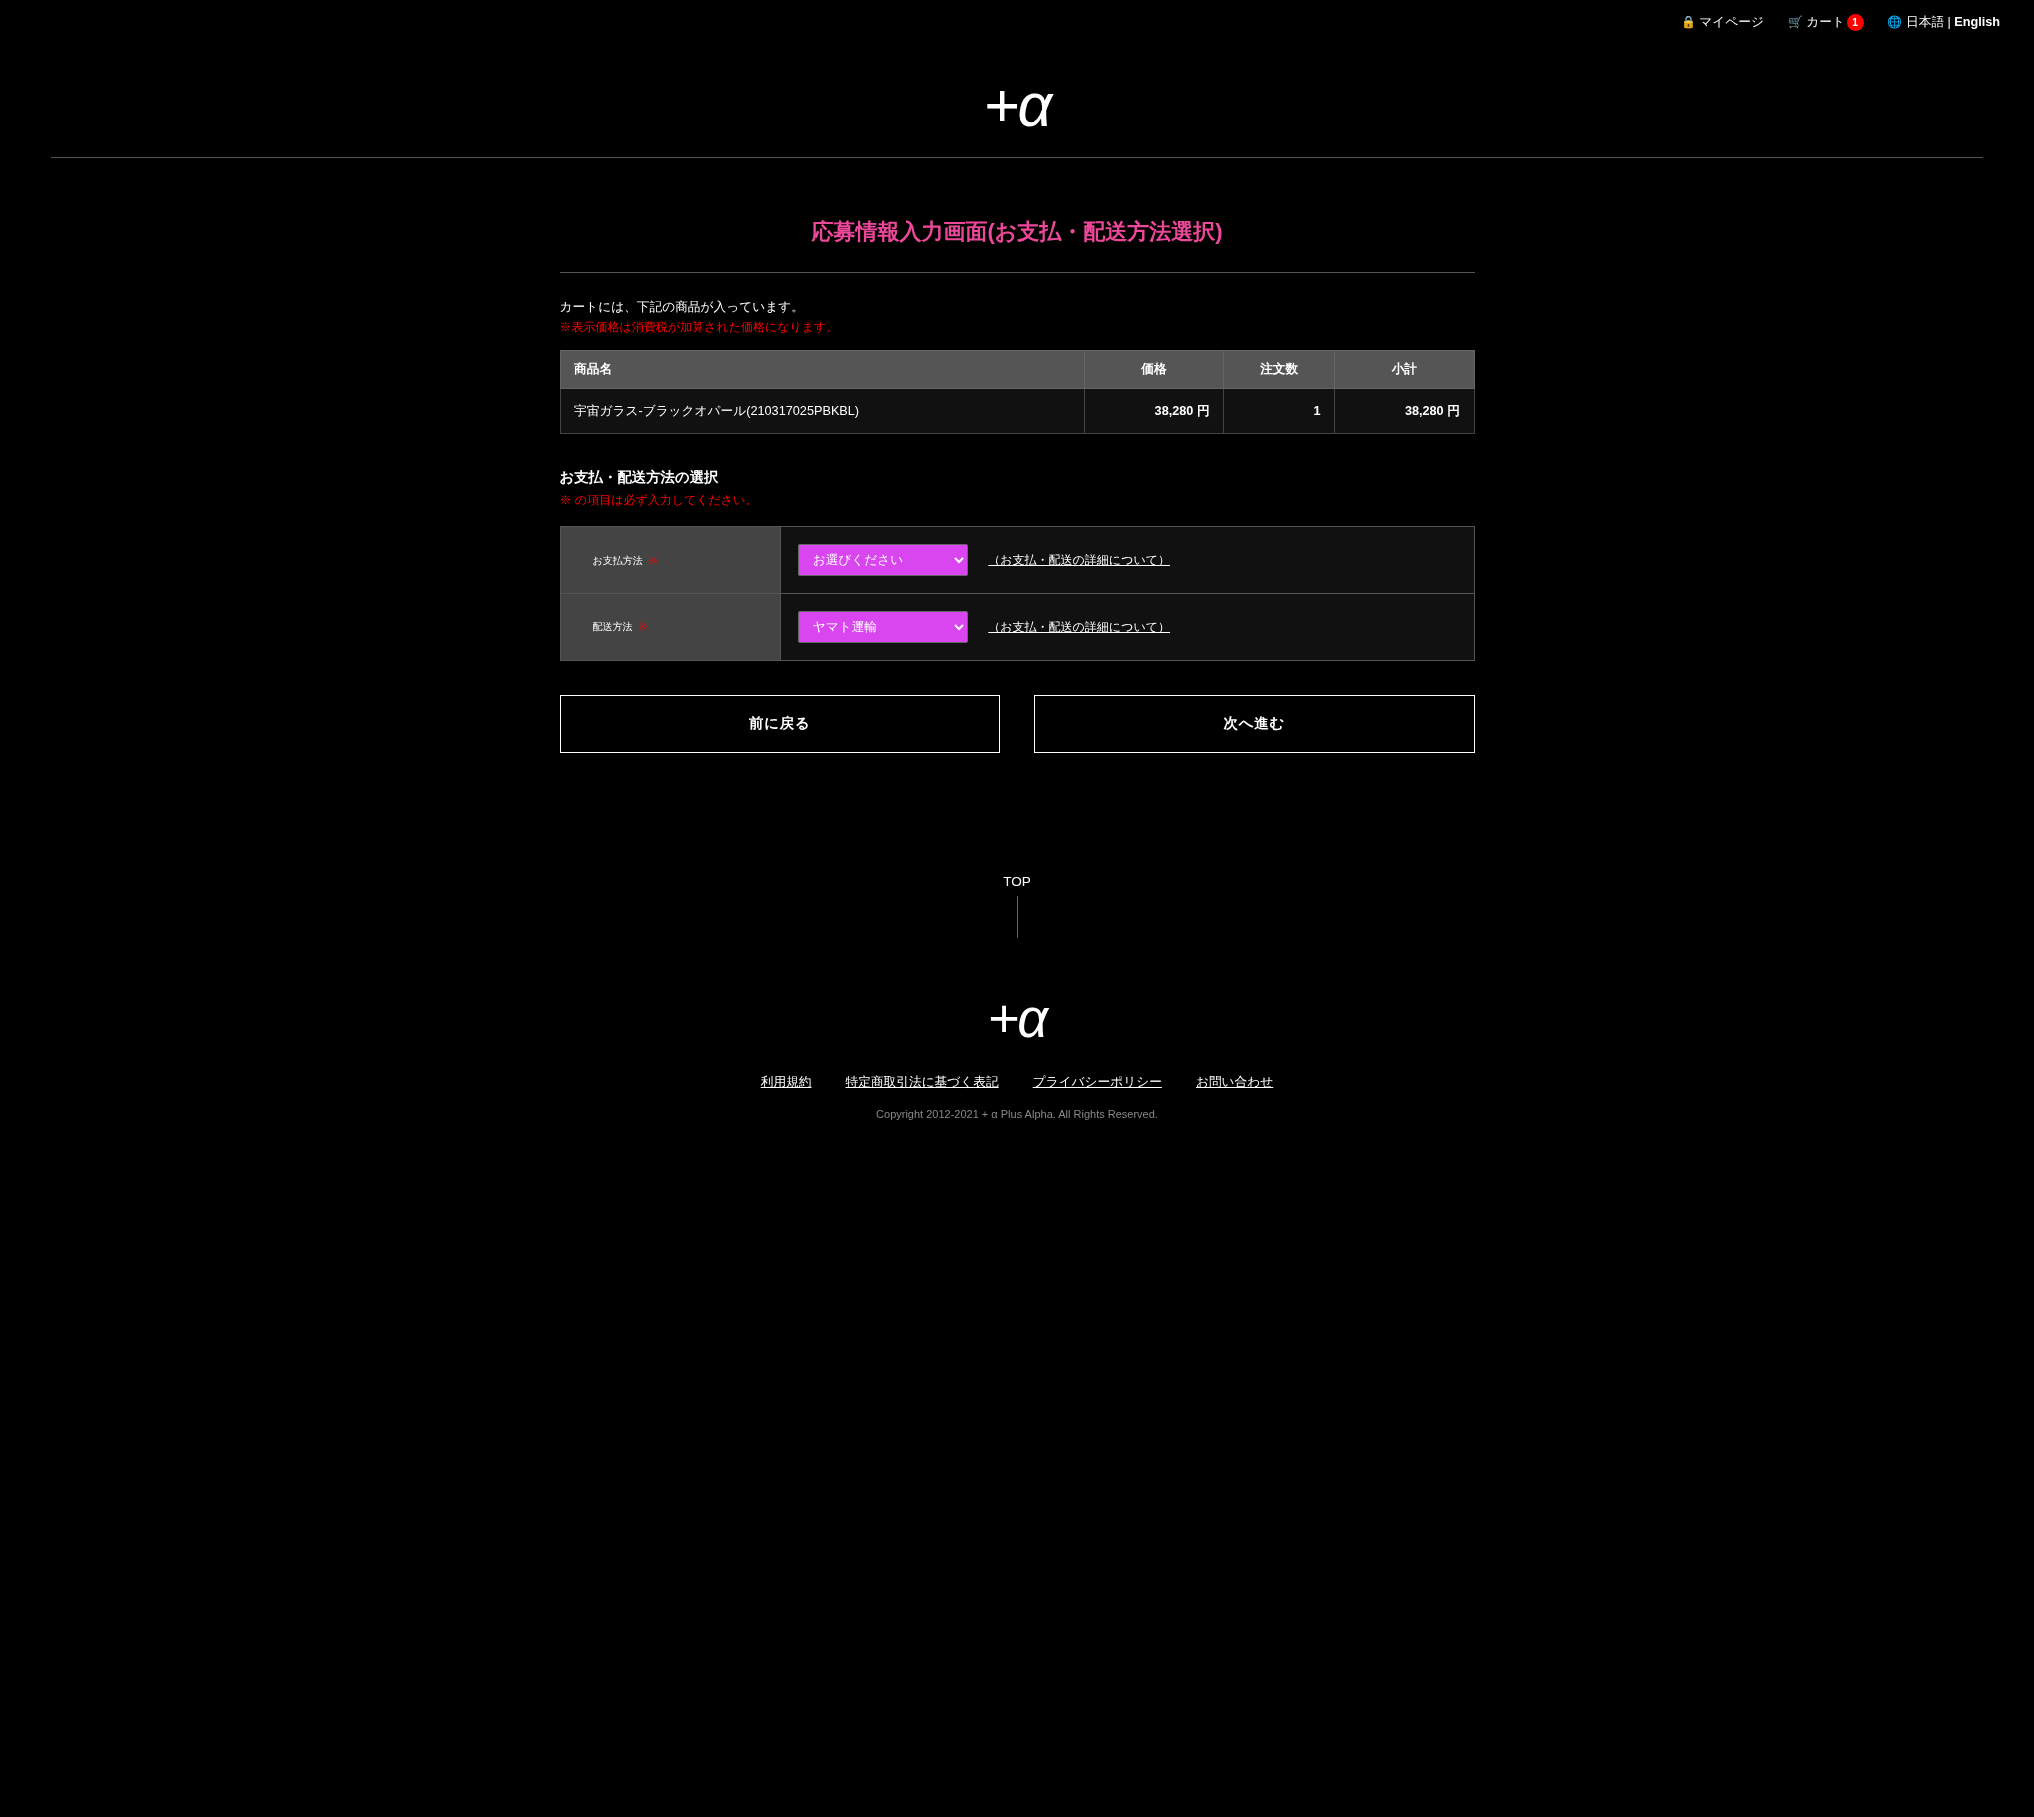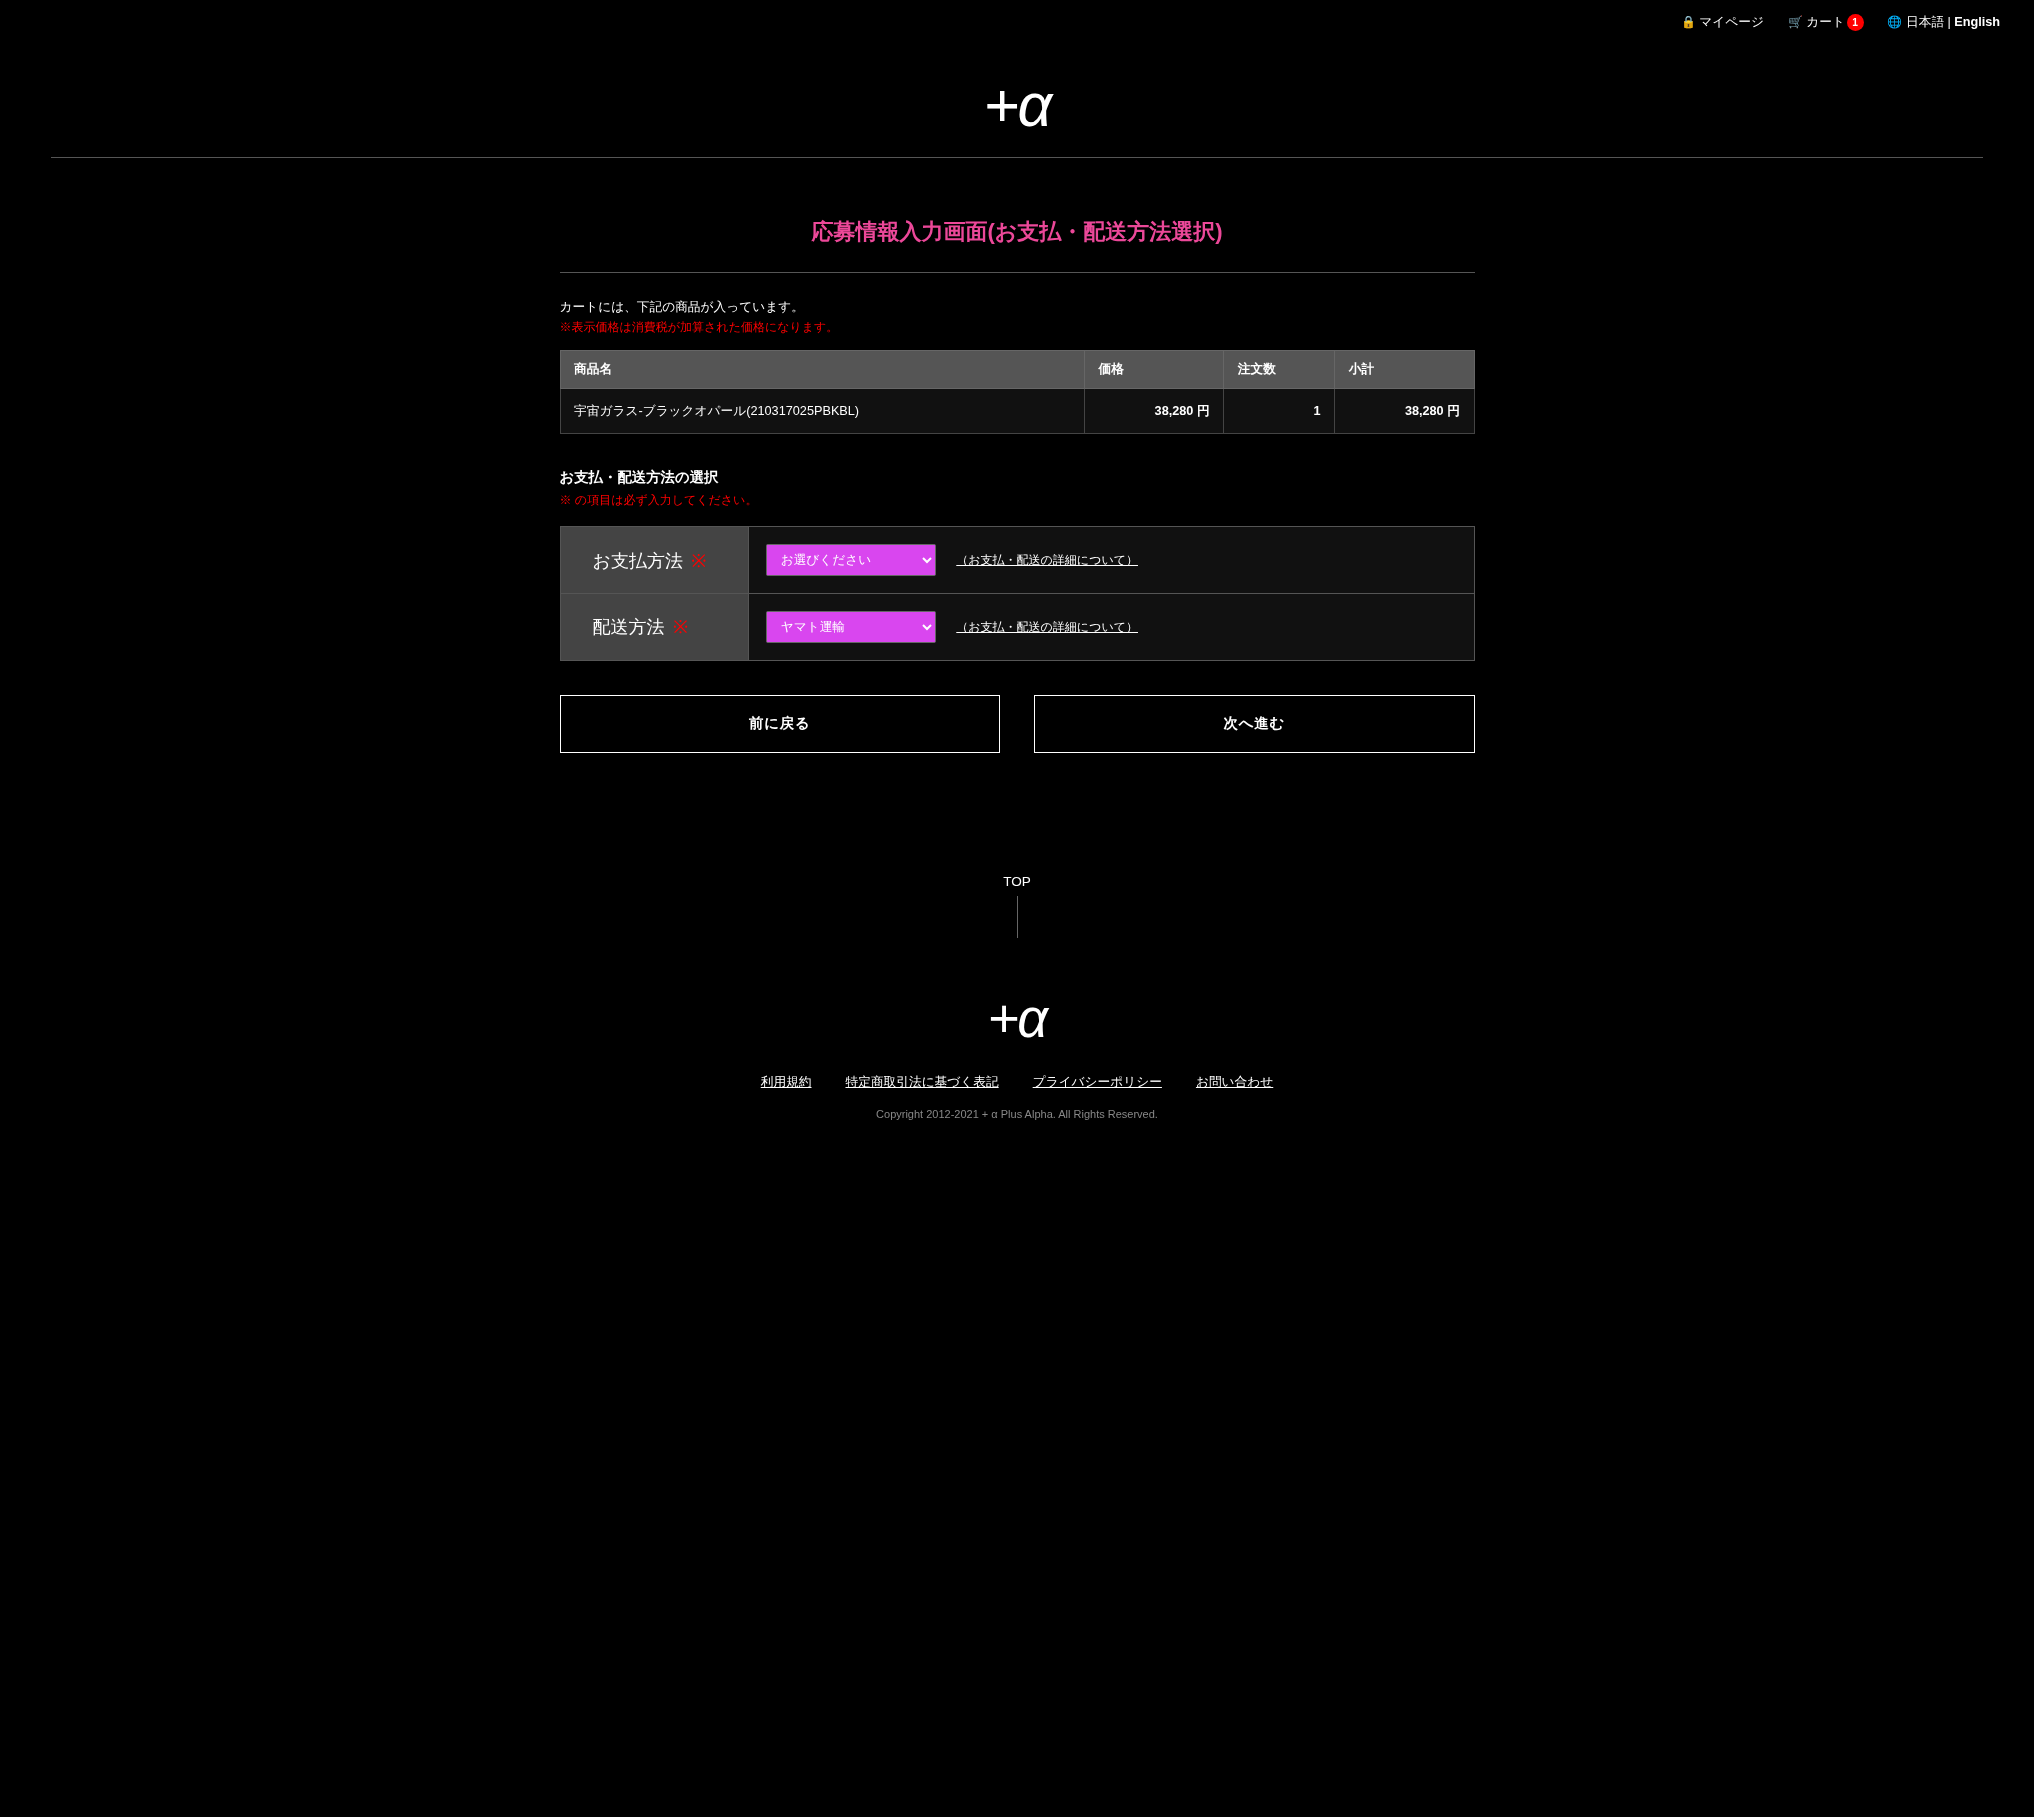--- a/index.html
+++ b/index.html
@@ -103,21 +103,21 @@
     }
     .product-table th {
       background: #555;
       color: #fff;
       padding: 10.2px 13.6px;
       text-align: left;
       font-size: 12.7px;
       border: 0.8px solid #666;
     }
     .product-table th.right {
-      text-align: left;
+      text-align: center;
     }
     .product-table td {
       background: #111;
       color: #fff;
       padding: 13.6px 13.6px;
       font-size: 12.7px;
       border: 0.8px solid #444;
     }
     .product-table td.right {
       text-align: right;
@@ -147,22 +147,22 @@
       margin-bottom: 34px;
     }
     .form-table td {
       border: 0.8px solid #555;
       padding: 17px 17px;
       vertical-align: middle;
     }
     .form-table .label-cell {
       background: #444;
       color: #fff;
-      font-size: 18px;
-      width: 188px;
+      font-size: 10px;
+      width: 220px;
       padding-left: 32px;
     }
     .form-table .input-cell {
       background: #111;
     }
     .required-mark {
       color: red;
       margin-left: 3.4px;
     }
     .form-select {

